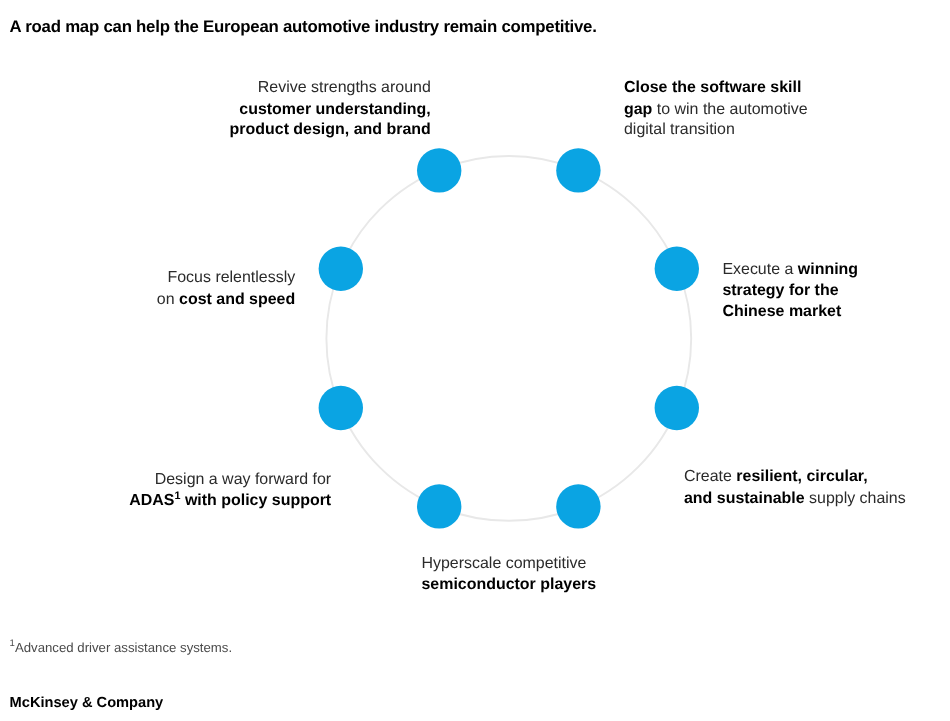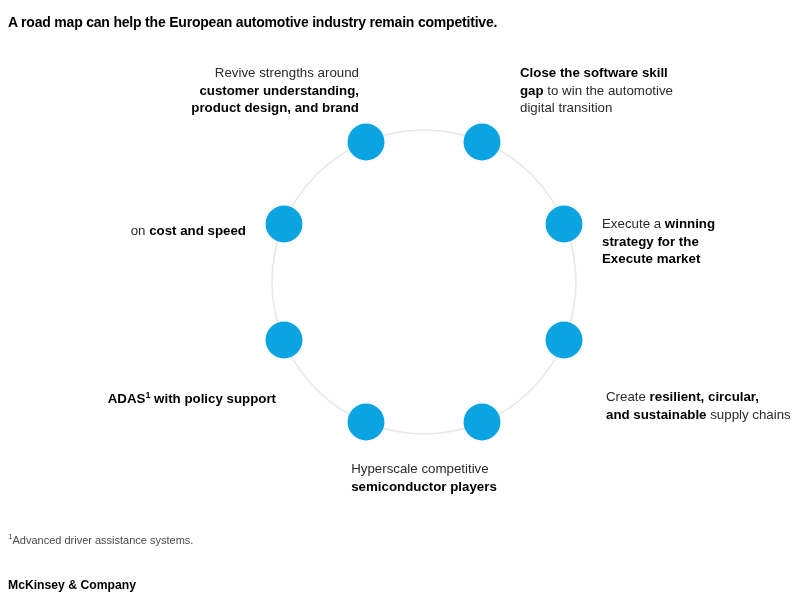--- a/index.html
+++ b/index.html
@@ -133,38 +133,40 @@
 
   <div class="label al-left" id="software-skill-gap-label" style="left:490px; top:64px;margin-left:30px;">
     <div><b>Close the software skill</b></div>
     <div><b>gap</b><span> to win the automotive</span></div>
     <div><span>digital transition</span></div>
   </div>
 
   <div class="label al-left" id="chinese-market-label" style="left:602px; top:215px;">
     <div><span>Execute a </span><b>winning</b></div>
     <div><b>strategy for the</b></div>
-    <div><b>Execute market</b></div>
+    <div><b>Chinese market</b></div>
   </div>
 
-  <div class="label al-left" id="supply-chains-label" style="left:570px; top:388px;margin-left:36px;">
+  <div class="label al-left" id="supply-chains-label" style="left:570px; top:388px;">
     <div><span>Create </span><b>resilient, circular,</b></div>
     <div><b>and sustainable</b><span> supply chains</span></div>
   </div>
 
   <div class="label al-center" id="battery-semiconductor-label" style="left:424px; top:460px;">
     <div><span>Hyperscale competitive</span></div>
     <div><b>semiconductor players</b></div>
   </div>
 
   <div class="label al-right" id="adas-label" style="left:276px; top:390px;">
+    <div><span>Design a way forward for</span></div>
     <div><b><span>ADAS</span><sup>1</sup><span> with policy support</span></b></div>
   </div>
 
   <div class="label al-right" id="cost-and-speed-label" style="left:246px; top:222px;">
+    <div><span>Focus relentlessly</span></div>
     <div><span>on </span><b>cost and speed</b></div>
   </div>
 
 </div>
 
 <div class="footnote">
   <sup>1</sup><span>Advanced driver assistance systems.</span>
 </div>
 
 <div class="source">McKinsey &amp; Company</div>

